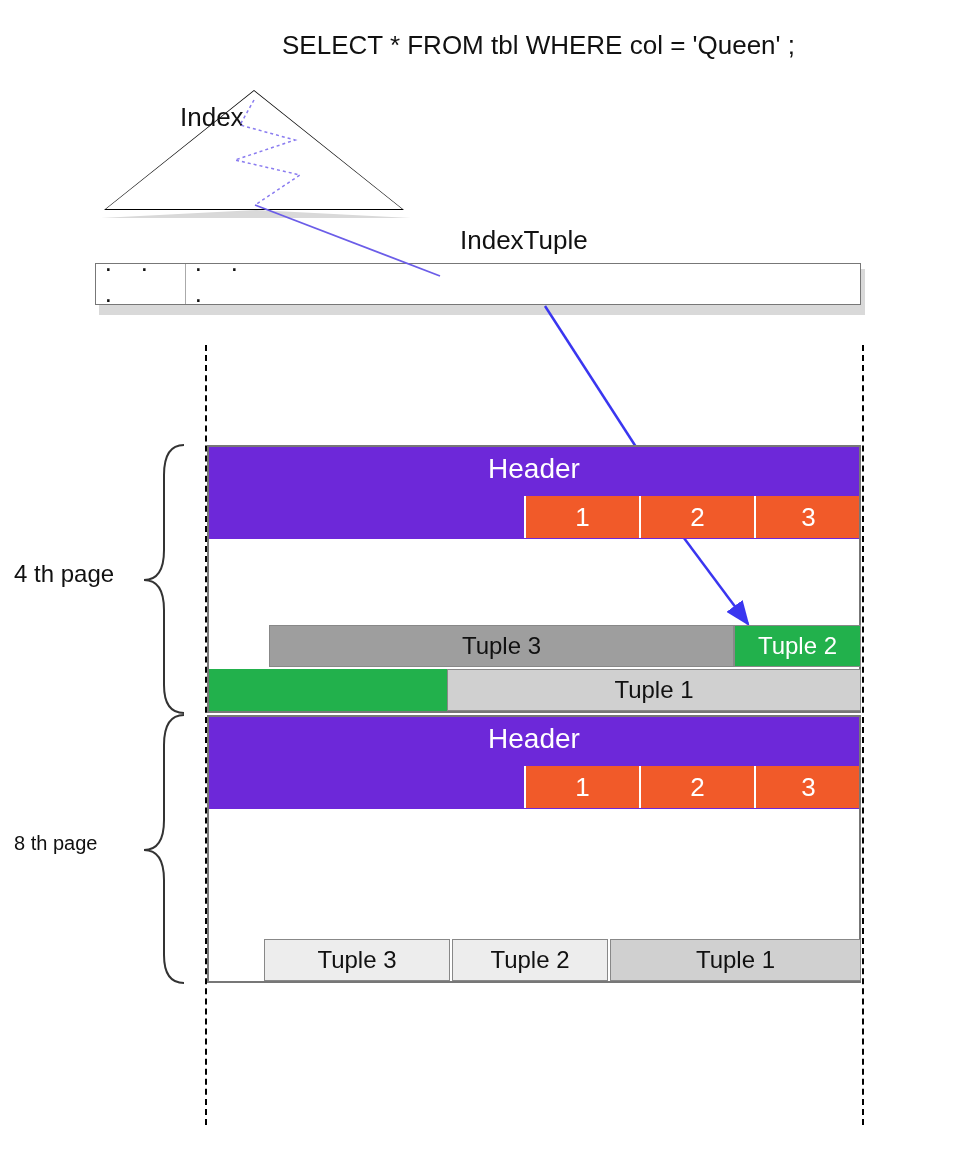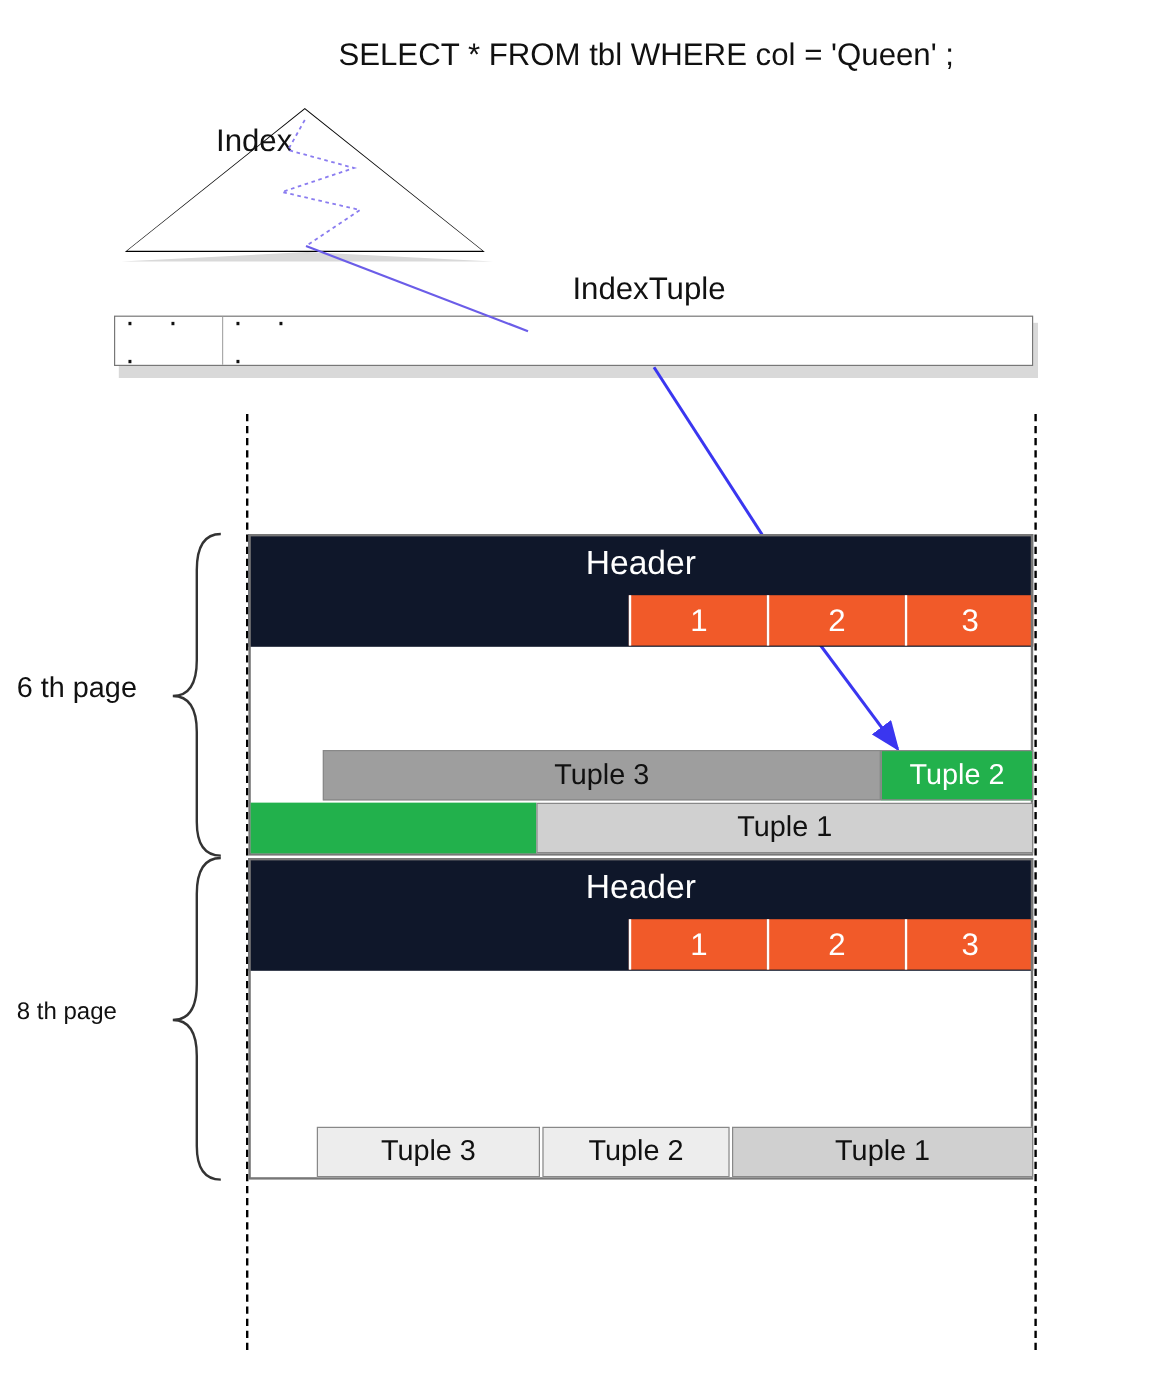--- a/index.html
+++ b/index.html
@@ -67,21 +67,21 @@
   }
   .ituple .cell:last-child { border-right: none; }
   .dots { letter-spacing: 10px; }
   .vline {
     position:absolute;
     width:0;
     border-left:2px dashed #000;
   }
   .header {
     position:absolute;
-    background:#0f172a;
+    background:#6d28d9;
     color:#fff;
     font-size:28px;
     text-align:center;
   }
   .slot {
     position:absolute;
     background:#f15a29;
     color:#fff;
     font-size:26px;
     display:flex;
@@ -107,21 +107,21 @@
 
   <div class="abs sql" style="left:282px; top:30px;">SELECT * FROM tbl WHERE  col = 'Queen' ;</div>
 
   <div class="abs" style="left:104px; top:90px; width:310px; height:130px;">
     <div class="tri-outline" style="left:0; top:0;"></div>
     <div class="tri-outline-inner"></div>
     <div class="tri-shadow abs" style="left:-3px; top:120px;"></div>
   </div>
   <div class="abs label" style="left:180px; top:102px;">Index</div>
 
-  <div class="abs label" style="left:477px; top:225px;">IndexTuple</div>
+  <div class="abs label" style="left:460px; top:225px;">IndexTuple</div>
 
   <div class="ituple-shadow" style="left:99px; top:269px; width:766px;"></div>
   <div class="ituple" style="left:95px; top:263px; width:766px;">
     <div class="cell dots" style="width:90px;">·   ·   ·</div>
     <div class="cell dots" style="width:96px;">·   ·   ·</div>
   </div>
 
   <svg class="abs" style="left:0; top:0;" width="978" height="1164">
 
     <polyline points="254,100 240,125 295,140 235,160 300,175 255,205" fill="none" stroke="#8a7cf0" stroke-width="1.5" stroke-dasharray="3,3"></polyline>
@@ -152,21 +152,21 @@
 
   <div class="tuple" style="left:269px; top:625px; width:465px; height:42px; background:#9e9e9e;">Tuple 3</div>
   <div class="tuple" style="left:734px; top:625px; width:127px; height:42px; background:#22B14C; color:#fff;">Tuple 2</div>
 
   <div class="tuple" style="left:209px; top:669px; width:238px; height:42px; background:#22B14C; border:1px solid #22B14C;"></div>
   <div class="tuple" style="left:447px; top:669px; width:414px; height:42px; background:#d0d0d0;">Tuple 1</div>
 
   <svg class="abs bracesvg" style="left:124px; top:445px;" width="80" height="270">
     <path d="M60,0 Q40,0 40,30 L40,105 Q40,135 20,135 Q40,135 40,165 L40,240 Q40,268 60,268" fill="none" stroke="#333" stroke-width="2"></path>
   </svg>
-  <div class="abs label" style="left:14px; top:560px; font-size:24px;">6 th page</div>
+  <div class="abs label" style="left:14px; top:560px; font-size:24px;">4 th page</div>
 
   <div class="header" style="left:207px; top:715px; width:654px; height:50px; padding-top:8px;">Header</div>
   <div class="header" style="left:207px; top:765px; width:654px; height:44px;"></div>
   <div class="slot" style="left:524px; top:766px; width:115px; height:42px;">1</div>
   <div class="slot" style="left:639px; top:766px; width:115px; height:42px;">2</div>
   <div class="slot" style="left:754px; top:766px; width:107px; height:42px;">3</div>
 
   <div class="abs" style="left:207px; top:715px; width:654px; height:268px; border:2px solid #777;"></div>
 
   <div class="tuple" style="left:264px; top:939px; width:186px; height:42px; background:#ededed;">Tuple 3</div>

